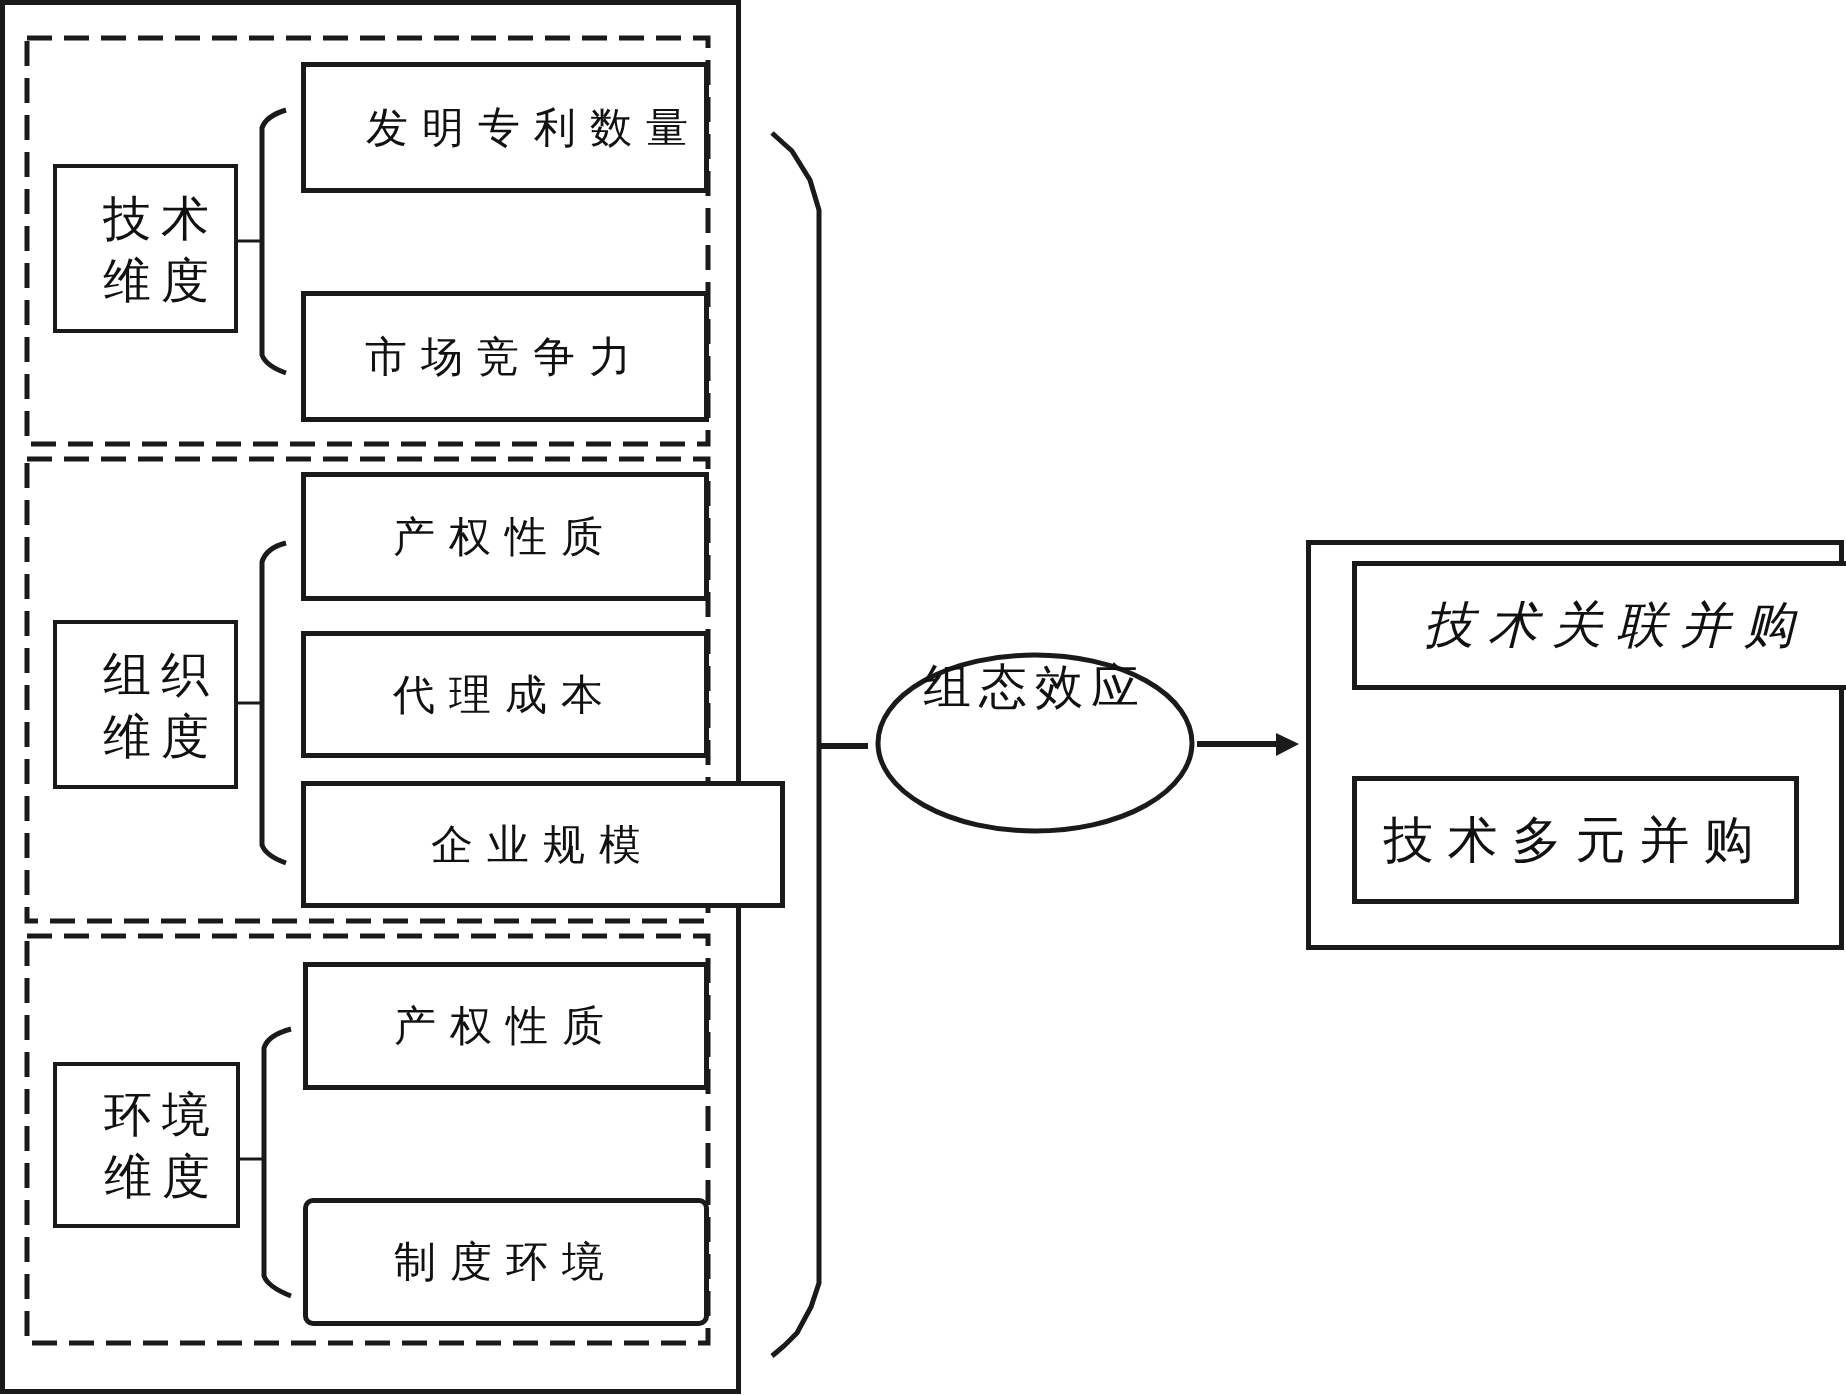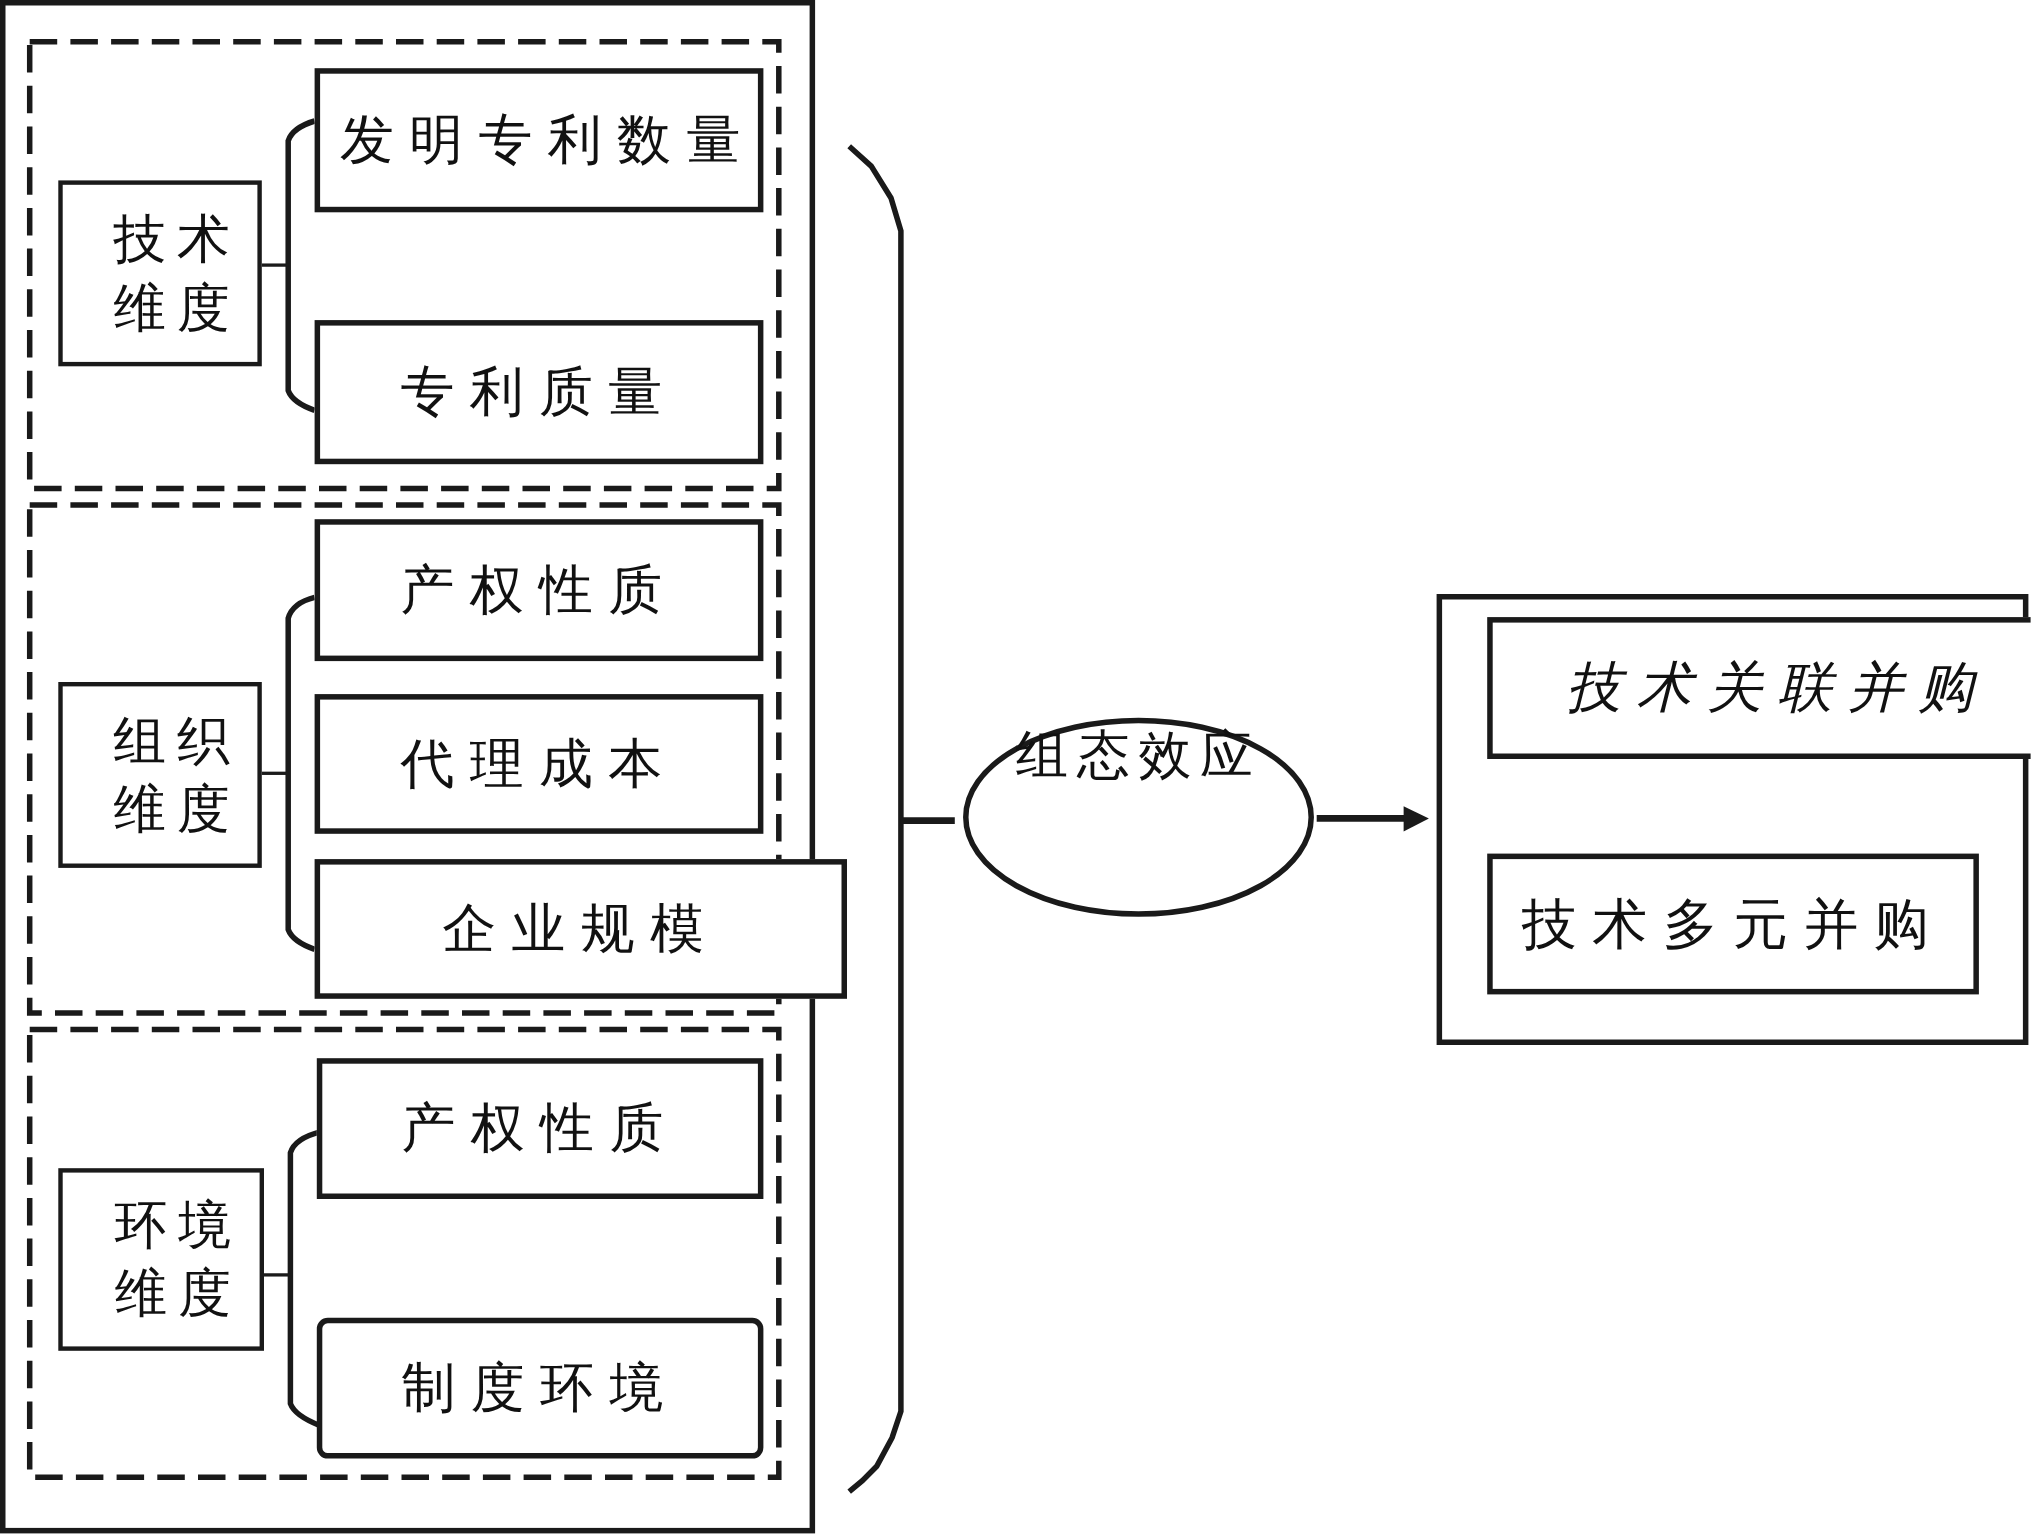--- a/index.html
+++ b/index.html
@@ -2,21 +2,21 @@
 <html><head>
 <meta charset="utf-8">
 <style>
   html, body { margin:0; padding:0; background:#ffffff; }
   body { width:1846px; height:1395px; position:relative; overflow:hidden;
          font-family: "DejaVu Serif", "Liberation Serif", serif; color:#111; }
   .abs { position:absolute; box-sizing:border-box; }
   .solid { border:5px solid #1a1a1a; background:#fff; }
   .thin { border:4px solid #1a1a1a; background:#fff; }
   .item { display:flex; align-items:center; justify-content:center;
-          font-size:49px; letter-spacing:14px; white-space:nowrap; }
+          font-size:42px; letter-spacing:14px; white-space:nowrap;margin-left:15px; }
   .dim { display:flex; align-items:center; justify-content:center; text-align:center;
          font-size:48px; line-height:62px; letter-spacing:10px;padding-left:31px; }
   .dim span { display:block; width:130px; word-break:break-all; }
   .result { display:flex; align-items:center; justify-content:center;
             font-size:50px; letter-spacing:14px; white-space:nowrap; }
   svg.overlay { position:absolute; left:0; top:0; }
   .ellipse-label { position:absolute; display:flex; justify-content:center;
                    font-size:48px; letter-spacing:8px; white-space:nowrap; }
 </style>
 </head>
@@ -50,21 +50,21 @@
   <rect x="1308.5" y="542.5" width="533" height="405" fill="none" stroke="#1a1a1a" stroke-width="5"></rect>
 </svg>
 
 <div class="abs thin dim" style="left:53px; top:164px; width:185px; height:169px;">
   <span>技术维度</span>
 </div>
 <div class="abs solid item" style="left:286px; top:62px; width:408px; height:131px; justify-content:flex-end; padding-right:2px;">
   <span>发明专利数量</span>
 </div>
 <div class="abs solid item" style="left:286px; top:291px; width:408px; height:131px;">
-  <span>专利质量</span>
+  <span>市场竞争力</span>
 </div>
 
 <div class="abs thin dim" style="left:53px; top:620px; width:185px; height:169px;">
   <span>组织维度</span>
 </div>
 <div class="abs solid item" style="left:286px; top:472px; width:408px; height:129px;align-items:center;">
   <span>产权性质</span>
 </div>
 <div class="abs solid item" style="left:286px; top:631px; width:408px; height:127px;">
   <span>代理成本</span>

